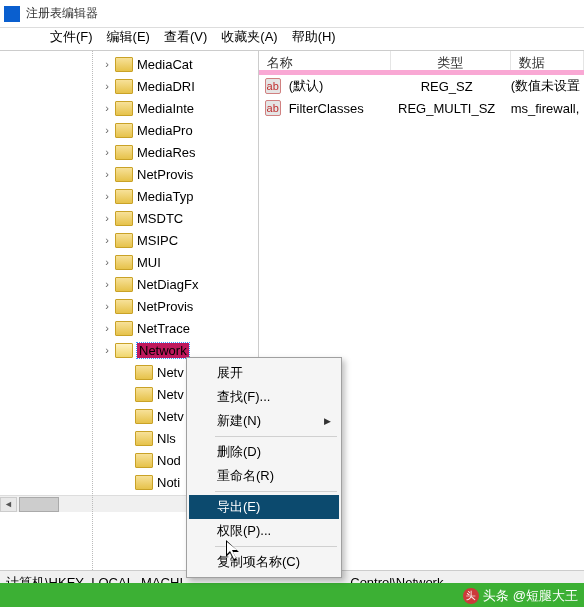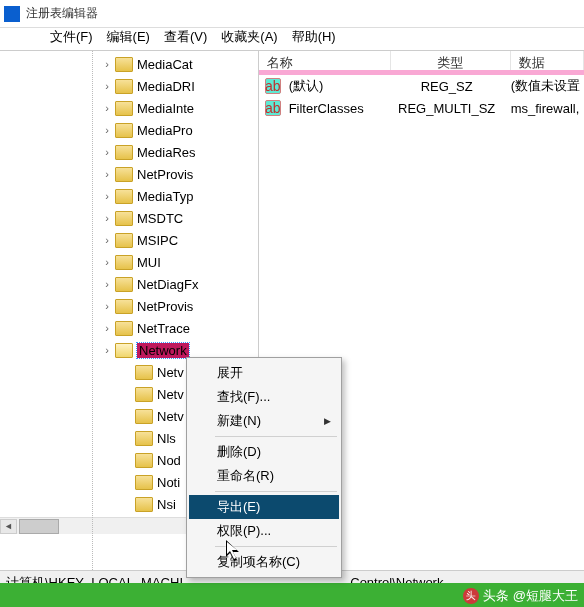--- a/index.html
+++ b/index.html
@@ -22,21 +22,21 @@
   .tree-row .folder.open { background: linear-gradient(#fff3c4,#f0d66b);}
   .tree-row .label { color: #000; }
   .tree-row.sel .label { background: #be185d; outline:1px dotted #3399ff; padding:0 2px;}
   .tree .child { padding-left: 20px; }
   .tree-line { position:absolute; left:92px; top:0; bottom:0; width:1px; border-left:1px dotted #bbb;}
   
   .list-pane { flex: 1; background: #fff; }
   .list-head { height: 24px; display: flex; border-bottom: 5px solid #f9a8d4; }
   .list-head .col { padding: 3px 8px; border-right: 1px solid #e5e5e5; color:#333; }
   .list-body .row { height: 22px; display: flex; align-items: center; }
-  .list-body .vicon { width:16px; height:16px; border:1px solid #d08080; background:#5eead4; margin: 0 4px 0 6px; display:flex; align-items:center; justify-content:center; font-size:14px; color:#c03030; border-radius:2px;}
+  .list-body .vicon { width:16px; height:16px; border:1px solid #d08080; background:#e5e5e5; margin: 0 4px 0 6px; display:flex; align-items:center; justify-content:center; font-size:11px; color:#c03030; border-radius:2px;}
   .list-body .cell { padding: 0 4px; overflow:hidden; white-space:nowrap;}
   
   .hscroll { height: 17px; background: #f0f0f0; border-top:1px solid #ddd; display:flex; align-items:center;}
   .hscroll .btn { width:17px; height:15px; background:#e8e8e8; border:1px solid #ccc; font-size:9px; display:flex;align-items:center;justify-content:center; color:#555;}
   .hscroll .thumb { width:40px; height:15px; background:#cdcdcd; border:1px solid #aaa; margin-left:2px;}
   
   .statusbar { height: 22px; background:#f0f0f0; border-top:1px solid #ccc; padding:3px 6px; white-space:nowrap; overflow:hidden; color:#000;}
   
   .greenbar { position:absolute; left:0; right:0; bottom:0; height:24px; background:#3cb034; }
   .watermark { position:absolute; right:6px; bottom:2px; color:#fff; font-size:13px; display:flex; align-items:center; gap:4px;}
@@ -173,26 +173,20 @@
           <span class="child"></span>
           <span class="toggle"></span>
           <span class="folder"></span>
           <span class="label">Nod</span>
         </div>
         <div class="tree-row">
           <span class="child"></span>
           <span class="toggle"></span>
           <span class="folder"></span>
           <span class="label">Noti</span>
-        </div>
-        <div class="tree-row">
-          <span class="child"></span>
-          <span class="toggle"></span>
-          <span class="folder"></span>
-          <span class="label">Nsi</span>
         </div>
       </div>
     <div class="hscroll">
       <div class="btn">◄</div>
       <div class="thumb"></div>
     </div>
   </div>
 
   <div class="list-pane">
     <div class="list-head">

